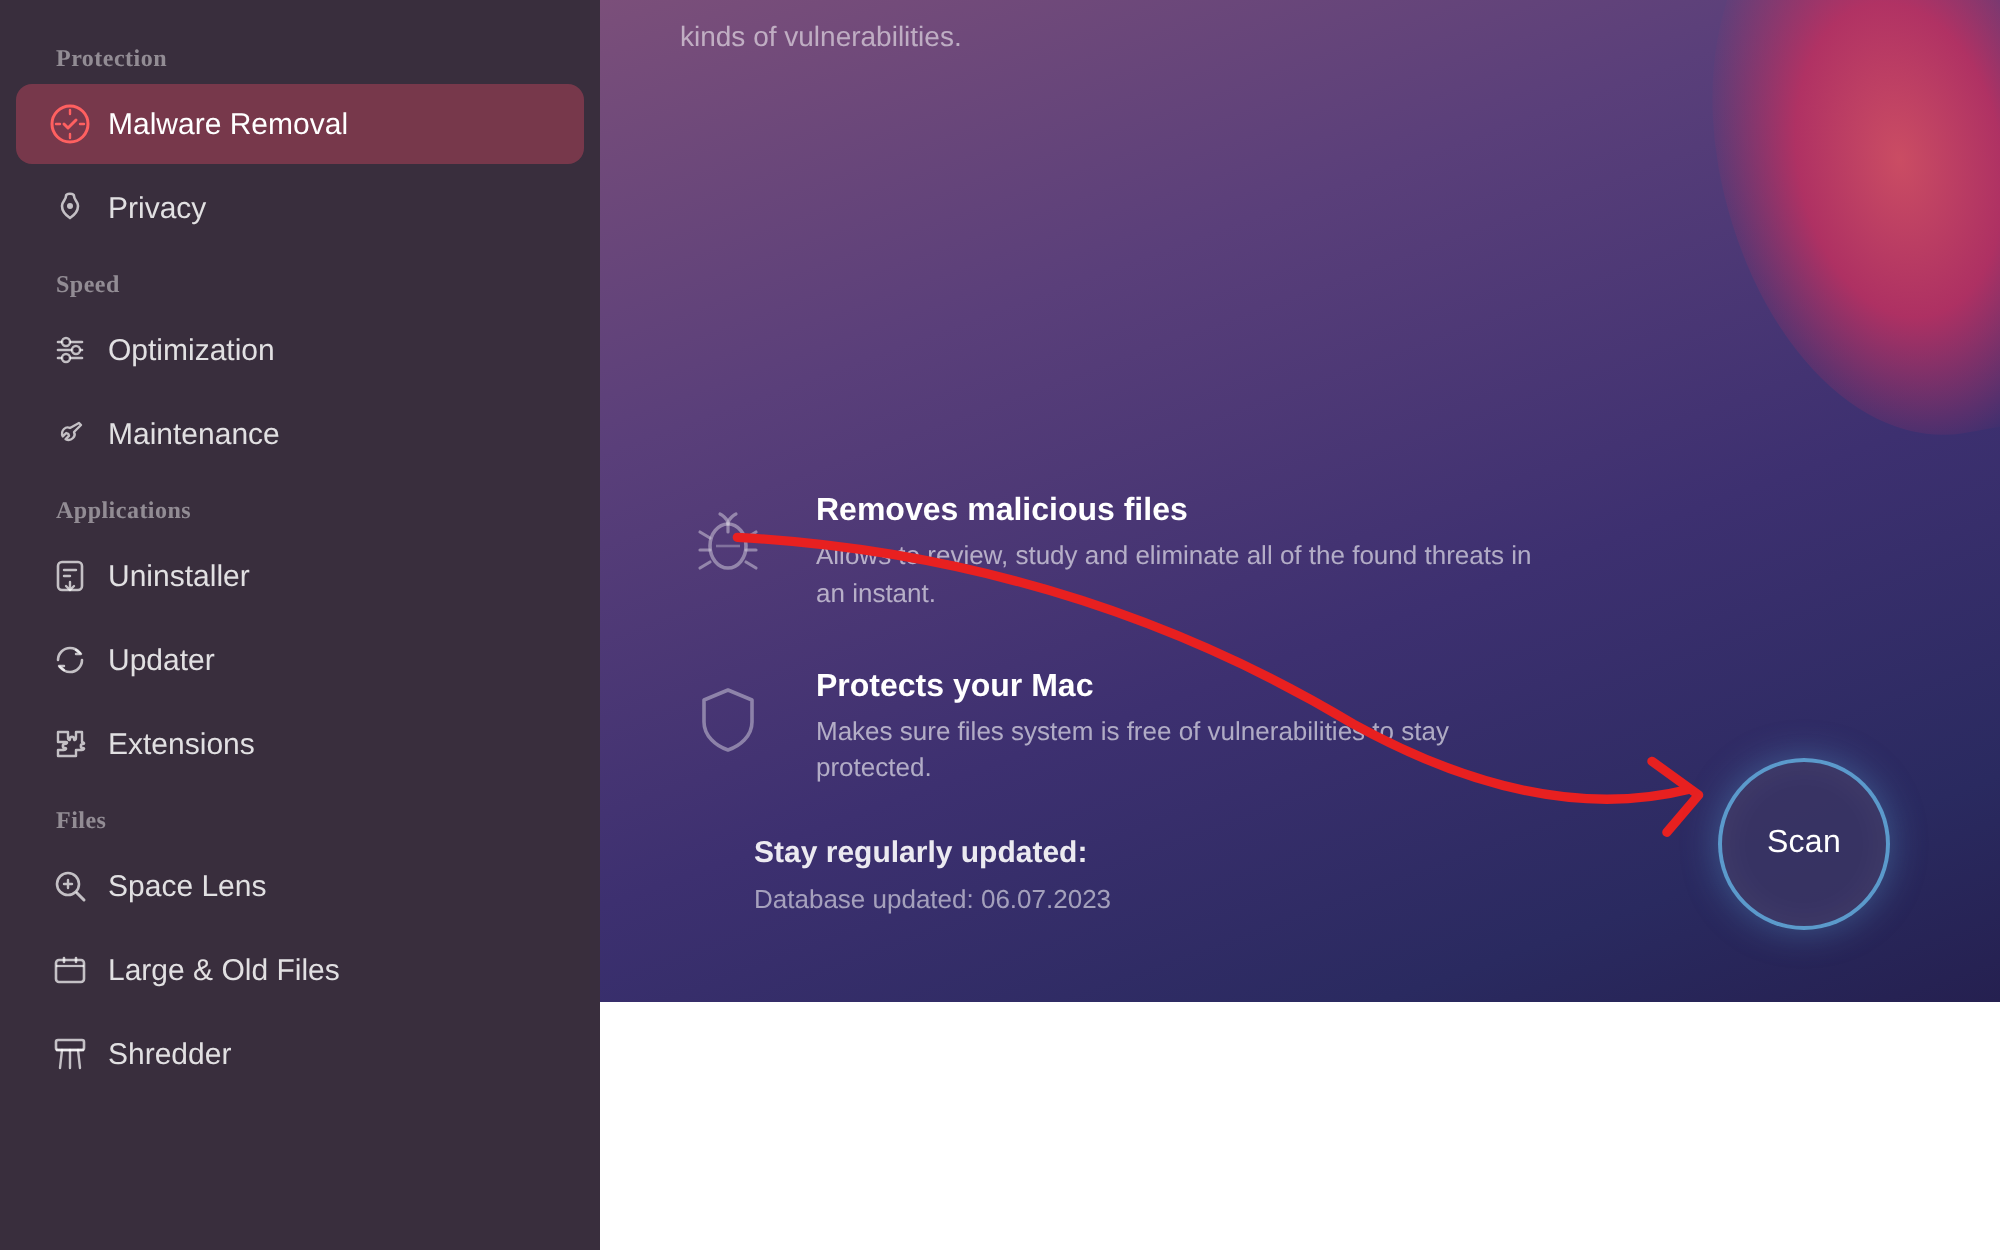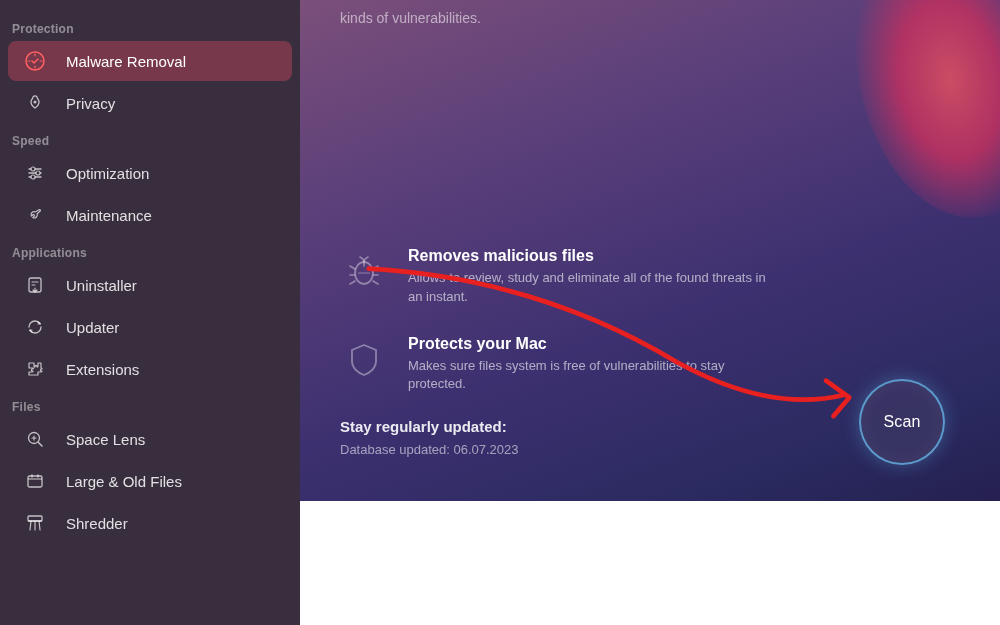--- a/index.html
+++ b/index.html
@@ -21,28 +21,29 @@
       display: flex;
       flex-direction: column;
       padding: 12px 0 16px 0;
       overflow: hidden;
     }
 
     .sidebar-section-label {
       color: rgba(255,255,255,0.45);
       font-size: 12px;
       font-weight: 600;
-      padding: 10px 20px 4px 12px;
+      padding: 10px 20px 4px 28px;
       letter-spacing: 0.02em;
+      font-family: Liberation Serif, serif;
     }
 
     .sidebar-item {
       display: flex;
       align-items: center;
-      gap: 20px;
+      gap: 8px;
       padding: 9px 0 9px 16px;
       cursor: pointer;
       border-radius: 8px;
       margin: 1px 8px;
       color: rgba(255,255,255,0.85);
       font-size: 15px;
       font-weight: 400;
       transition: background 0.15s;
     }
 
@@ -151,20 +152,21 @@
       font-size: 13px;
       line-height: 1.45;
       max-width: 360px;
     }
 
     
     .update-section {
       position: relative;
       z-index: 1;
       margin-bottom: 10px;
+      margin-left: 37px;
     }
 
     .update-title {
       color: rgba(255,255,255,0.9);
       font-size: 15px;
       font-weight: 600;
       margin-bottom: 5px;
     }
 
     .update-info {

